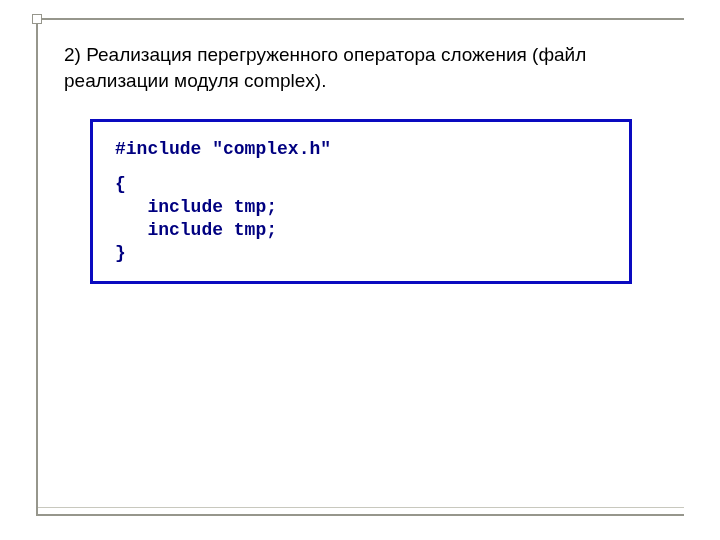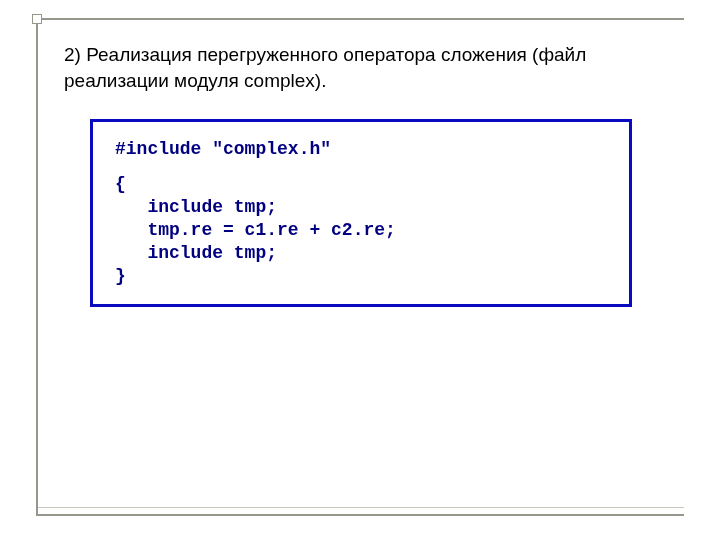--- a/index.html
+++ b/index.html
@@ -74,18 +74,17 @@
 <div class="outer-frame">
   <div class="corner-square"></div>
   <div class="inner-bottom-line"></div>
   <div class="content">
     <div class="title">2) Реализация перегруженного оператора сложения (файл реализации модуля complex).</div>
     <div class="code-box">
       <div class="code-line">#include "complex.h"</div>
       <div class="code-gap"></div>
       <div class="code-line">{</div>
       <div class="code-line">   include tmp;</div>
-      <div class="code-line">   tmp.re = c1.re + c2.re;</div>
       <div class="code-line">   include tmp;</div>
       <div class="code-line">}</div>
     </div>
   </div>
 </div>
 
 </body></html>

